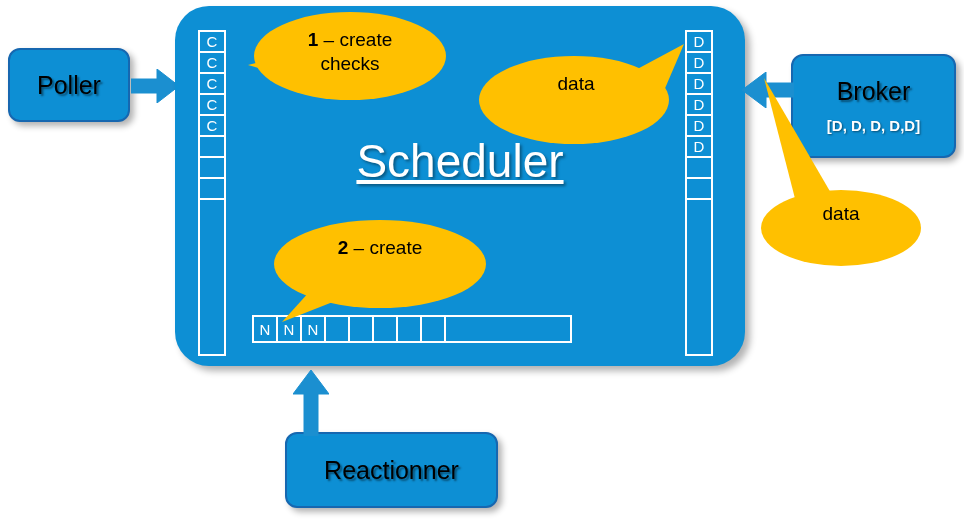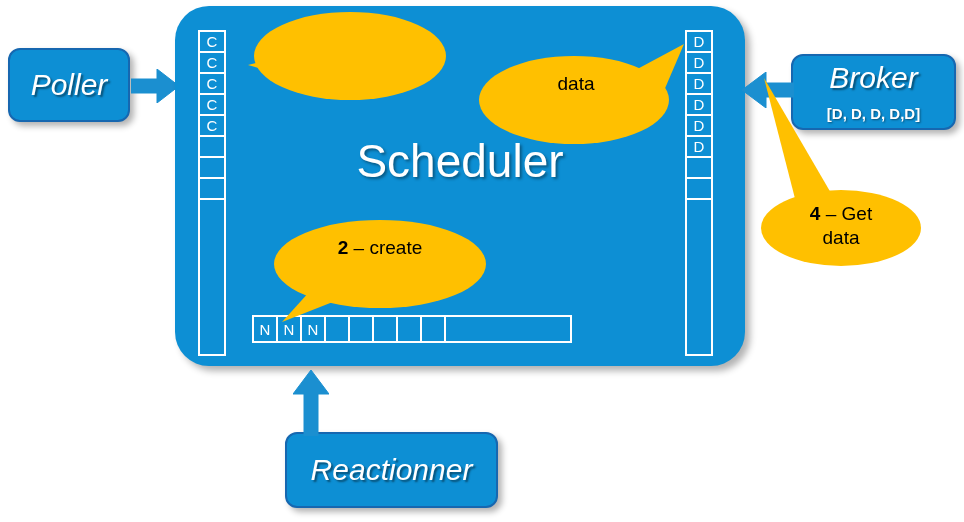--- a/index.html
+++ b/index.html
@@ -30,38 +30,37 @@
     border-radius: 12px;
     box-shadow: 4px 4px 6px rgba(0,0,0,0.30);
     box-sizing: border-box;
     display: flex;
     flex-direction: column;
     align-items: center;
     justify-content: center;
     color: #ffffff;
   }
   .node .node-title {
-    font-size: 30px;
+    font-size: 25px;
     line-height: 1.05;
-    color: #ffffff;
+    color: #000000;
     text-shadow: 2px 2px 2px rgba(0,0,0,0.45);
     white-space: nowrap;
-    font-style: italic;
   }
   .node .node-sub {
     font-size: 15px;
     font-weight: bold;
     color: #ffffff;
     text-shadow: 1px 1px 2px rgba(0,0,0,0.45);
     white-space: nowrap;
     margin-top: 12px;
   }
 
   #poller-node   { left: 8px;   top: 48px;  width: 122px; height: 74px; }
-  #broker-node   { left: 791px; top: 54px;  width: 165px; height: 76px; text-align: center; }
+  #broker-node   { left: 791px; top: 54px;  width: 165px; height: 104px; text-align: center; }
   #reactionner-node { left: 285px; top: 432px; width: 213px; height: 76px; justify-content: center; }
 
   
   #scheduler-container {
     position: absolute;
     left: 175px;
     top: 6px;
     width: 570px;
     height: 360px;
     background: #0d8fd4;
@@ -72,20 +71,21 @@
   #scheduler-title {
     position: absolute;
     left: 0;
     top: 128px;
     width: 100%;
     text-align: center;
     font-size: 46px;
     color: #ffffff;
     text-shadow: 2px 2px 3px rgba(0,0,0,0.40);
     letter-spacing: 0px;
+    text-decoration: underline;
   }
 
   
   .queue {
     position: absolute;
     display: flex;
     box-sizing: border-box;
   }
   .queue.vertical { flex-direction: column; }
   .queue.horizontal { flex-direction: row; }
@@ -240,20 +240,24 @@
     <svg width="36" height="66" viewBox="0 0 36 66">
       <polygon points="11,66 11,24 0,24 18,0 36,24 25,24 25,66" fill="#1b8fd0" stroke="#1b8fd0" stroke-width="1"></polygon>
     </svg>
   </div>
 
   <div class="callout" id="callout-1">
     <svg width="196" height="96" viewBox="0 0 196 96">
       <polygon points="48,44 -4,57 44,70" fill="#ffc000"></polygon>
       <ellipse cx="98" cy="48" rx="96" ry="44" fill="#ffc000"></ellipse>
     </svg>
+    <div class="callout-text">
+      <div><span class="callout-num">1</span><span> – </span><span>create</span></div>
+      <div><span>checks</span></div>
+    </div>
   </div>
 
   <div class="callout" id="callout-2">
     <svg width="216" height="108" viewBox="0 0 216 108">
       <polygon points="48,64 10,106 76,80" fill="#ffc000"></polygon>
       <ellipse cx="108" cy="48" rx="106" ry="44" fill="#ffc000"></ellipse>
     </svg>
     <div class="callout-text">
       <div><span class="callout-num">2</span><span> – </span><span>create</span></div>
     </div>
@@ -268,18 +272,17 @@
       <div><span>data</span></div>
     </div>
   </div>
 
   <div class="callout" id="callout-4">
     <svg width="170" height="186" viewBox="0 0 170 186">
       <polygon points="8,-2 86,132 44,138" fill="#ffc000"></polygon>
       <ellipse cx="85" cy="148" rx="80" ry="38" fill="#ffc000"></ellipse>
     </svg>
     <div class="callout-text">
-      <div><span class="callout-num">4</span><span> – </span><span>Get</span></div>
       <div><span>data</span></div>
     </div>
   </div>
 
 </div>
 
 </body></html>

